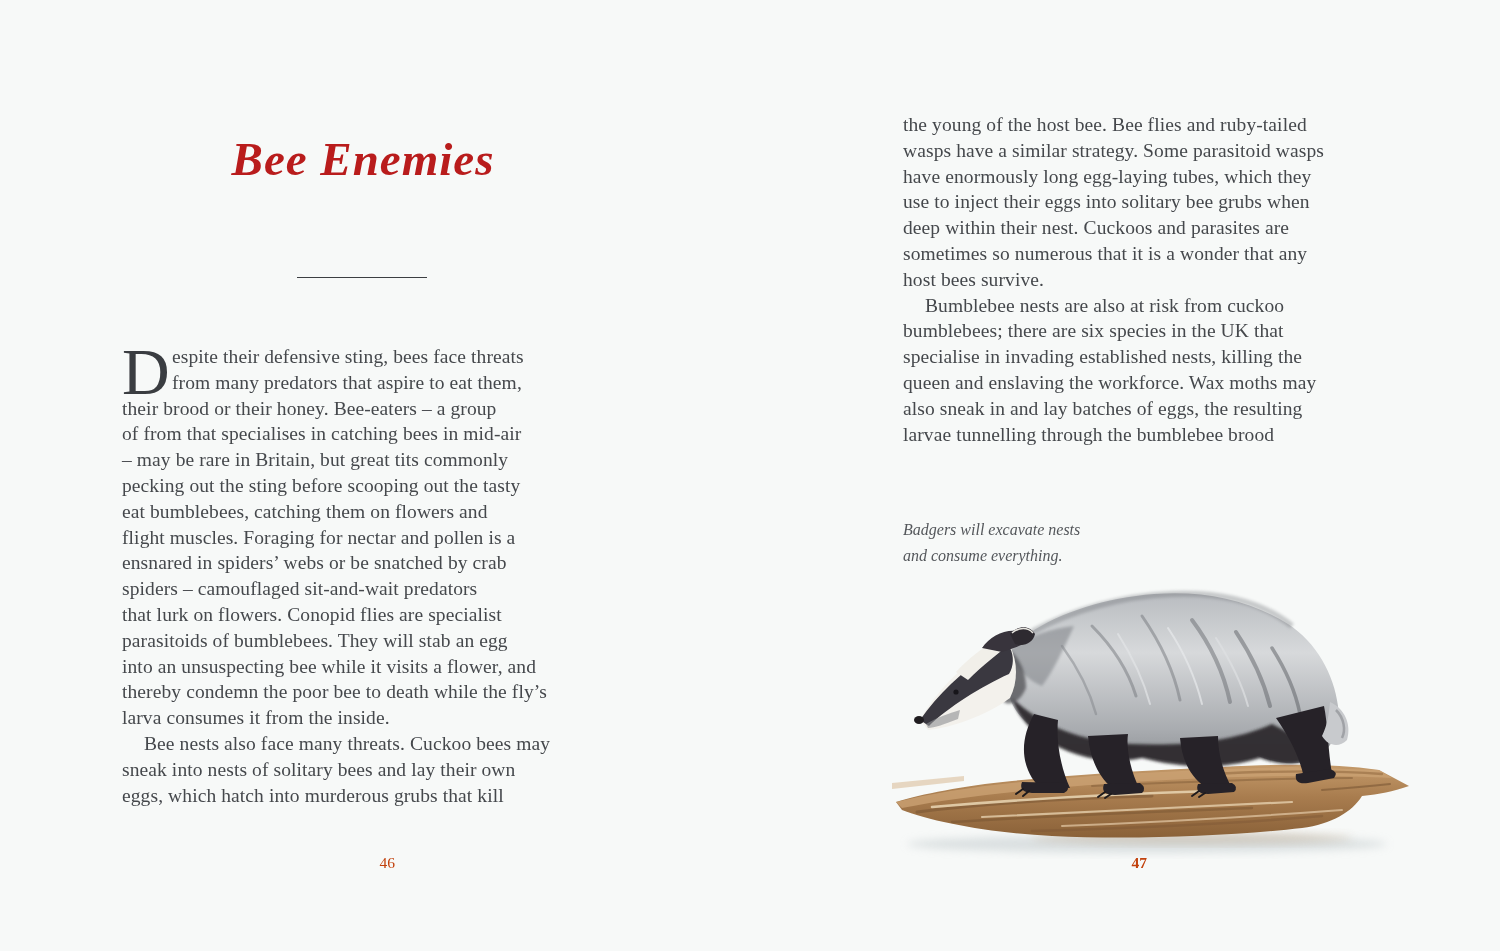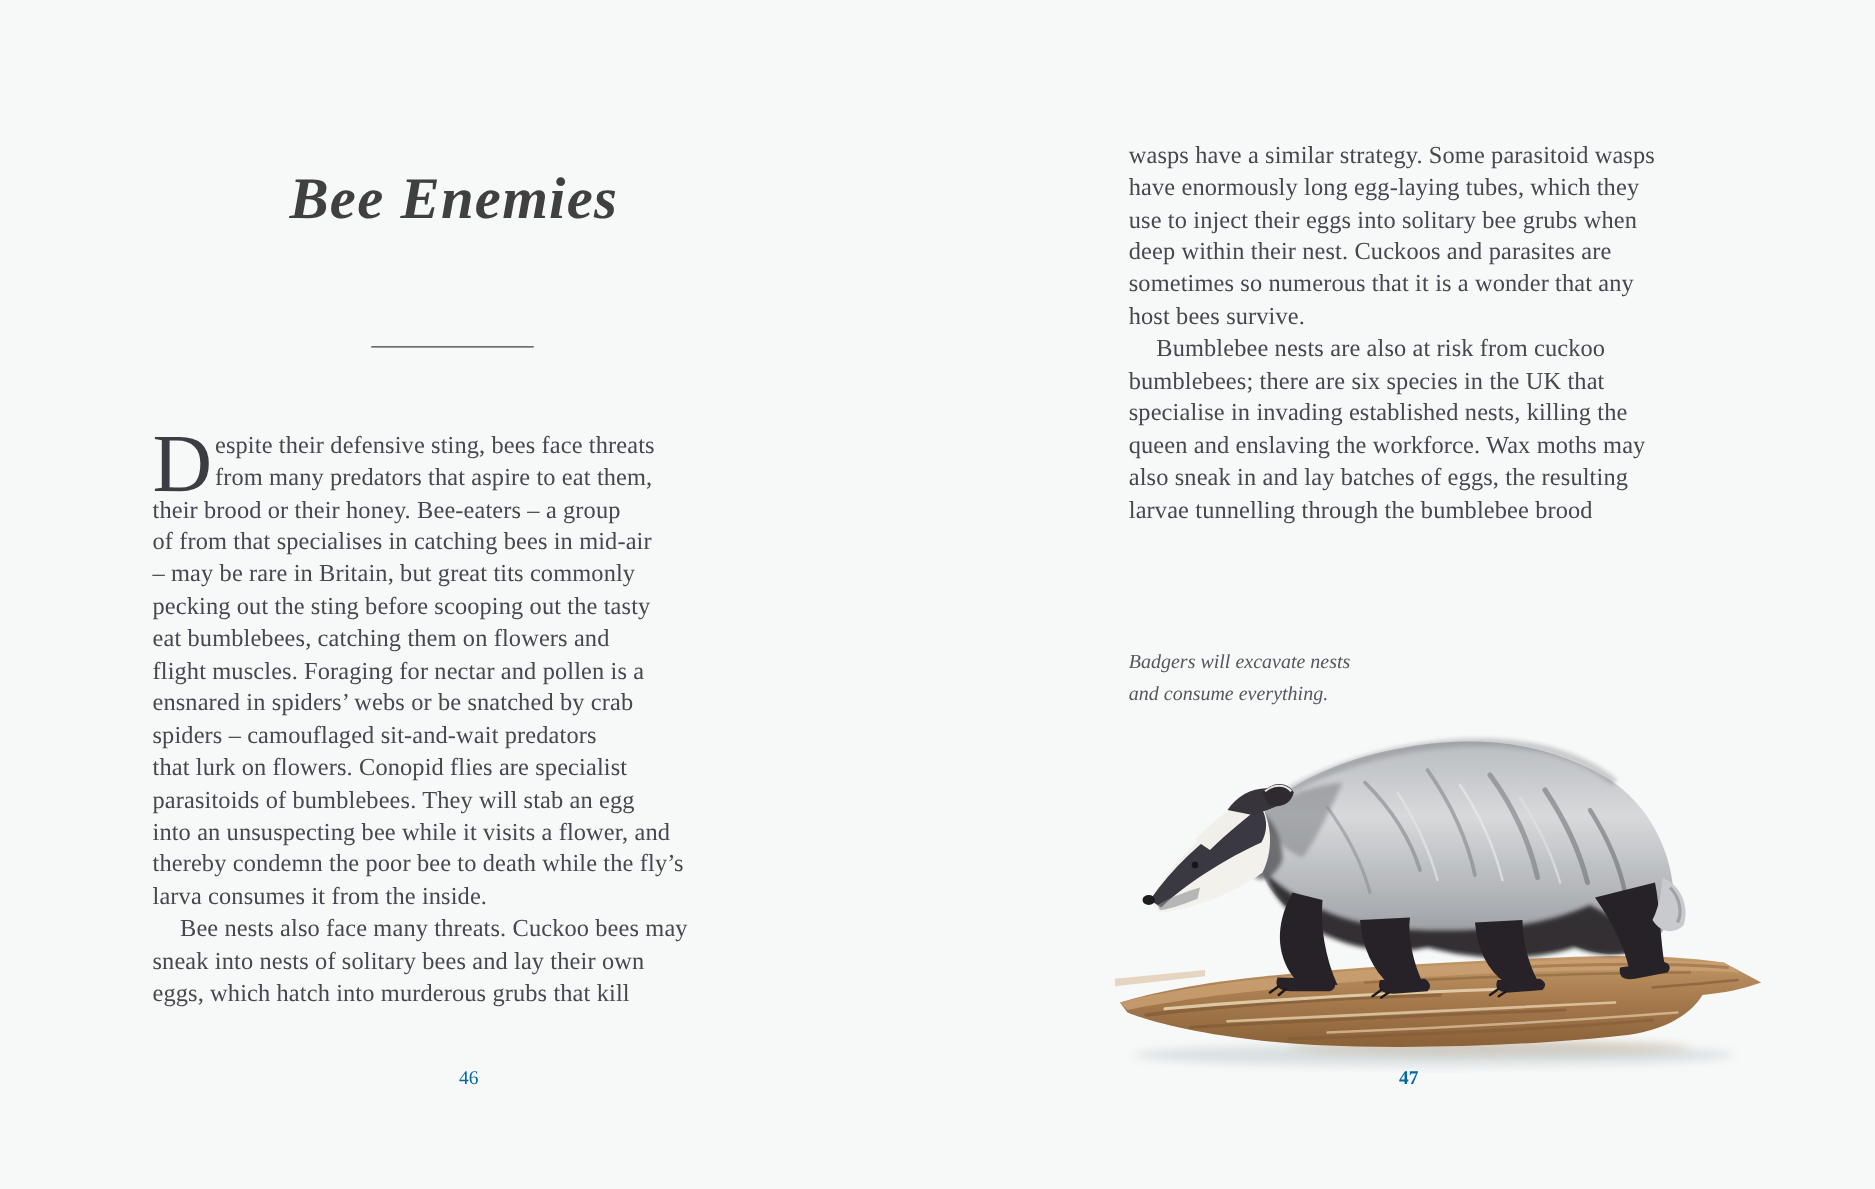--- a/index.html
+++ b/index.html
@@ -18,21 +18,21 @@
   }
   .chapter-title {
     position: absolute;
     left: 122px;
     top: 100px;
     width: 482px;
     text-align: center;
     font-style: italic;
     font-size: 47px;
     line-height: 1.2;
-    color: #404040;
+    color: #b91c1c;
     letter-spacing: 1px;
   }
   .divider {
     position: absolute;
     left: 297px;
     top: 277px;
     width: 130px;
     border-top: 1.5px solid #3c3f42;
     height: 0;
   }
@@ -71,23 +71,23 @@
     top: 517px;
     font-style: italic;
     font-size: 16px;
     line-height: 26px;
     color: #54575b;
   }
   .pagenum {
     position: absolute;
     top: 854px;
     width: 40px;
-    text-align: center;
+    text-align: right;
     font-size: 15.5px;
-    color: #0369a1;
+    color: #c2410c;
   }
   .pagenum-left  { left: 355px; }
   .pagenum-right { left: 1107px; font-weight: bold; }
   .badger-illo {
     position: absolute;
     left: 892px;
     top: 586px;
     width: 552px;
     height: 278px;
   }
@@ -124,20 +124,21 @@
         <div class="line">Bee nests also face many threats. Cuckoo bees may</div>
         <div class="line">sneak into nests of solitary bees and lay their own</div>
         <div class="line">eggs, which hatch into murderous grubs that kill</div>
       </div>
   </div>
 
   <div class="pagenum pagenum-left">46</div>
 
   <div class="right-body body-text">
     <div class="para1">
+        <div class="line">the young of the host bee. Bee flies and ruby-tailed</div>
         <div class="line">wasps have a similar strategy. Some parasitoid wasps</div>
         <div class="line">have enormously long egg-laying tubes, which they</div>
         <div class="line">use to inject their eggs into solitary bee grubs when</div>
         <div class="line">deep within their nest. Cuckoos and parasites are</div>
         <div class="line">sometimes so numerous that it is a wonder that any</div>
         <div class="line">host bees survive.</div>
       </div>
     <div class="para2">
         <div class="line">Bumblebee nests are also at risk from cuckoo</div>
         <div class="line">bumblebees; there are six species in the UK that</div>

